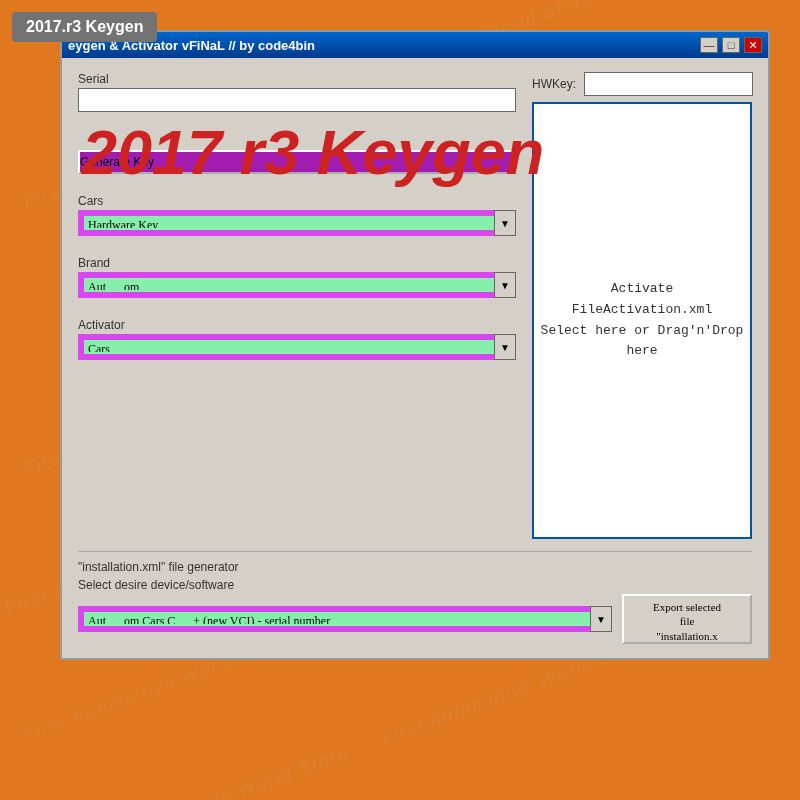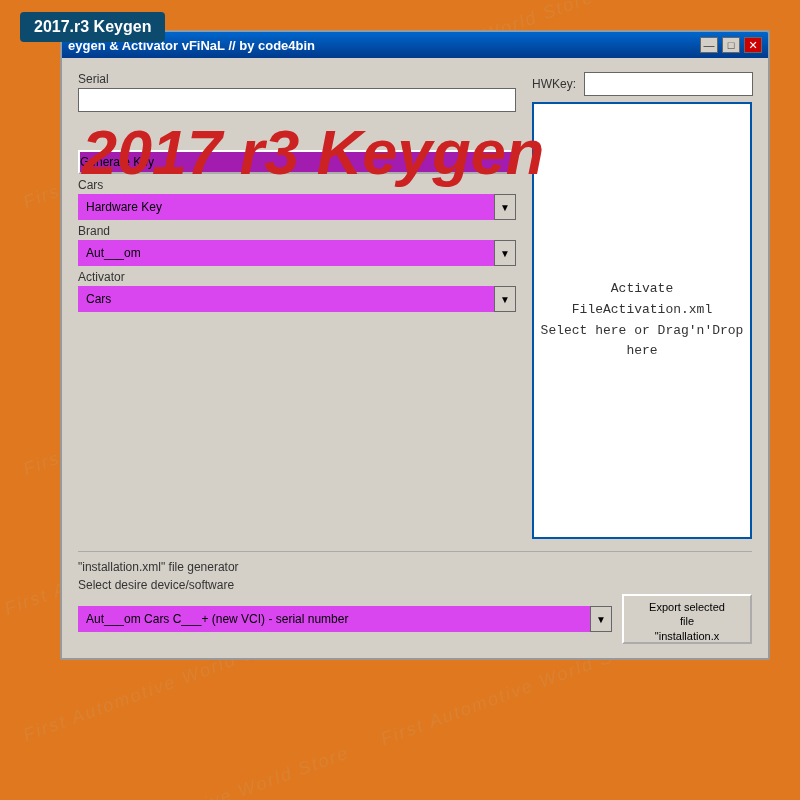--- a/index.html
+++ b/index.html
@@ -38,22 +38,22 @@
       position: absolute;
       top: 0; left: 0; right: 0; bottom: 0;
       background: #e07820;
       z-index: 0;
     }
 
     
     .title-badge {
       position: absolute;
       top: 12px;
-      left: 20px;
-      background: #0c4a6e;
+      left: 12px;
+      background: #737373;
       color: white;
       font-size: 16px;
       font-weight: bold;
       padding: 6px 14px;
       border-radius: 4px;
       z-index: 10;
     }
 
     
     .main-window {
@@ -155,27 +155,28 @@
       font-size: 12px;
       cursor: pointer;
       text-align: left;
       margin-top: 34px;
     }
 
     
     .select-field {
       width: 100%;
       height: 26px;
-      background: #d946ef;
-      border: 4px solid #d946ef;
+      background: #86efac;
+      border: 6px solid #d946ef;
       font-size: 12px;
       padding: 2px 4px;
       appearance: none;
       -webkit-appearance: none;
       position: relative;
+      font-family: Liberation Serif, serif;
     }
 
     .select-wrapper {
       position: relative;
       width: 100%;
     }
 
     .select-arrow {
       position: absolute;
       right: 0;
@@ -260,33 +261,34 @@
     .export-btn {
       width: 130px;
       height: 50px;
       background: #d4d0c8;
       border: 2px outset #fff;
       font-size: 11px;
       cursor: pointer;
       text-align: center;
       padding: 4px;
       line-height: 1.3;
+      font-family: Liberation Serif, serif;
     }
 
     .inner-layout {
       display: flex;
       gap: 16px;
       flex: 1;
     }
 
     .inner-left {
       flex: 1;
       display: flex;
       flex-direction: column;
-      gap: 4px;
+      gap: 20px;
     }
 
     .inner-right {
       width: 220px;
       display: flex;
       flex-direction: column;
       gap: 6px;
     }
   </style>
 </head>

